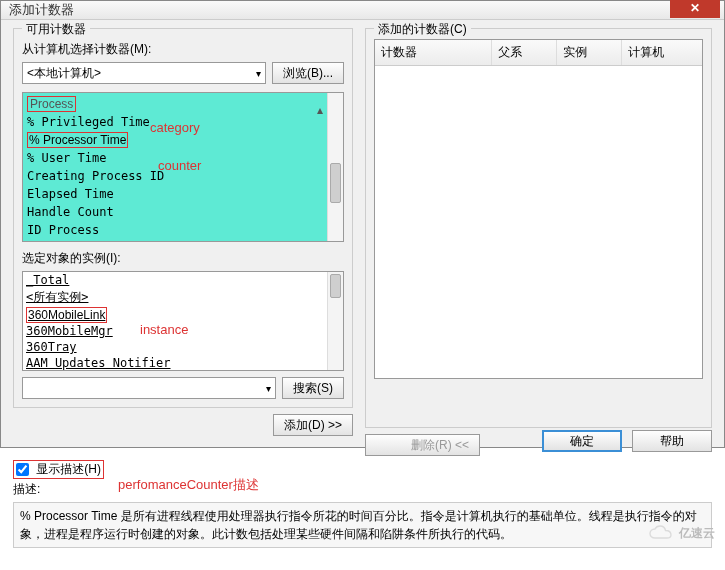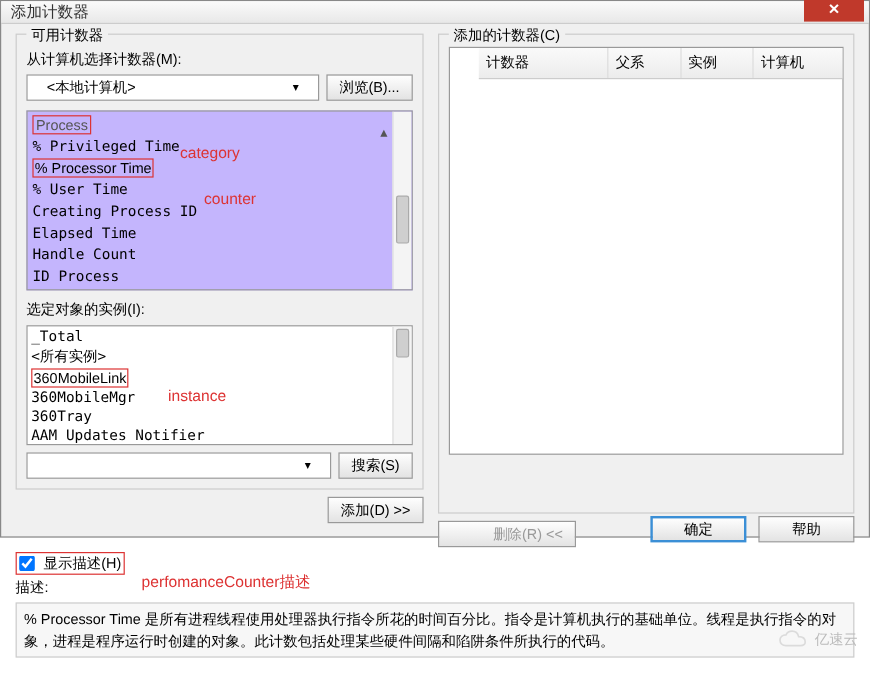--- a/index.html
+++ b/index.html
@@ -9,46 +9,46 @@
 .titlebar .title { color: #333; font-size: 13px; flex: 1; }
 .close-btn { width: 50px; height: 20px; background: #c0392b; color: #fff; display: flex; align-items: center; justify-content: center; border-top-left-radius: 0; border-top-right-radius: 0; margin-right: 4px; margin-top: -4px; font-weight: bold; font-size: 14px; }
 .body { flex: 1; padding: 8px 12px; display: flex; flex-direction: column; }
 .columns { display: flex; gap: 12px; }
 .left-col { flex: 0 0 340px; }
 .right-col { flex: 1; }
 .group { border: 1px solid #ccc; padding: 10px 8px 8px 8px; position: relative; margin-bottom: 6px; }
 .group-title { position: absolute; top: -8px; left: 8px; background: #f0f0f0; padding: 0 4px; font-size: 12px; }
 .field-label { margin: 2px 0 4px 0; }
 .combo-row { display: flex; align-items: center; gap: 6px; margin-bottom: 8px; }
-.combo { flex: 1; height: 22px; border: 1px solid #999; background: #fff; padding: 0 16px; display: flex; align-items: center; }
+.combo { flex: 1; height: 22px; border: 1px solid #999; background: #fff; padding: 0 4px; display: flex; align-items: center; }
 .combo .arrow { margin-left: auto; font-size: 10px; }
 .btn { height: 22px; border: 1px solid #999; background: linear-gradient(#fefefe,#e3e3e3); padding: 0 10px; display: inline-flex; align-items: center; justify-content: center; cursor: default; }
 .btn-wide { min-width: 80px; }
 .btn-primary { border: 2px solid #3b8fd6; }
-.listbox { border: 1px solid #999; background: #c4b5fd; height: 150px; overflow: hidden; position: relative; }
+.listbox { border: 1px solid #999; background: #5eead4; height: 150px; overflow: hidden; position: relative; }
 .listbox-inner { padding: 2px 2px; }
 .listbox .item { padding: 2px 2px; font-family: "SimSun", monospace; font-size: 12px; white-space: nowrap; }
 .listbox .category-item { color: #555; font-weight: normal; }
 .scrollbar { position: absolute; right: 0; top: 0; bottom: 0; width: 16px; background: #f4f4f4; border-left: 1px solid #ddd; }
 .thumb { position: absolute; left: 2px; right: 2px; background: #cfcfcf; border: 1px solid #aaa; border-radius: 2px; }
 .instances-list { border: 1px solid #999; background: #fff; height: 100px; overflow: hidden; position: relative; }
-.instances-list .item { padding: 1px 3px; font-family: "SimSun", monospace; font-size: 12px; }
+.instances-list .item { padding: 1px 3px; font-family: "SimSun", monospace; font-size: 12px; text-decoration: underline; }
 .search-row { display: flex; gap: 6px; margin-top: 6px; align-items: center; }
 .add-row { text-align: right; margin-top: 6px; }
-.added-table { border: 1px solid #999; background: #fff; height: 340px; position: relative; padding-left: 24px; }
+.added-table { border: 1px solid #999; background: #fff; height: 340px; position: relative; }
 .thead { display: flex; border-bottom: 1px solid #ccc; background: linear-gradient(#fafafa,#ececec); }
 .th { padding: 4px 6px; border-right: 1px solid #ddd; font-size: 12px; }
 .remove-row { text-align: left; margin-top: 6px; }
 .desc-area { margin-top: 4px; }
 .checkbox-row { display: flex; align-items: center; gap: 12px; }
 .checkbox-row input { margin-right: 4px; vertical-align: middle; }
 .desc-text { border: 1px solid #ccc; background: #f7f7f7; padding: 4px 6px; margin-top: 2px; font-size: 12px; line-height: 1.5; }
 .footer-btns { display: flex; justify-content: flex-end; gap: 10px; margin-top: -26px; padding-right: 0px; }
 .annot-label { position: absolute; color: #d33; font-size: 13px; pointer-events: none; }
-.watermark { position: absolute; right: 10px; bottom: 28px; color: #bbb; font-size: 15px; display: flex; align-items: center; gap: 4px; }
+.watermark { position: absolute; right: 10px; bottom: 28px; color: #bbb; font-size: 15px; display: flex; align-items: center; gap: 4px; font-weight: bold; }
 .watermark svg { opacity: 0.45; }
 .expand-arrow { position: absolute; right: 20px; top: 10px; font-family: sans-serif; color: #555; }
 </style>
 </head>
 <body>
 
 <div class="window">
   <div class="titlebar">
     <span class="title">添加计数器</span>
     <div class="close-btn">
@@ -146,21 +146,21 @@
           <button class="btn btn-wide">帮助</button>
         </div>
       </div>
       <div class="field-label">描述:</div>
       <div class="desc-text">% Processor Time 是所有进程线程使用处理器执行指令所花的时间百分比。指令是计算机执行的基础单位。线程是执行指令的对象，进程是程序运行时创建的对象。此计数包括处理某些硬件间隔和陷阱条件所执行的代码。</div>
     </div>
   </div>
 </div>
 
 <div class="annot-label" style="left:150px;top:120px;">category</div>
-<div class="annot-label" style="left:170px;top:158px;">counter</div>
+<div class="annot-label" style="left:158px;top:158px;">counter</div>
 <div class="annot-label" style="left:140px;top:322px;">instance</div>
 <div class="annot-label" style="left:118px;top:476px;">perfomanceCounter描述</div>
 
 <div class="watermark">
   <svg width="28" height="18" viewBox="0 0 28 18">
       <path d="M8 14c-3 0-5-2-5-4.5S5 5 8 5c1-2 3-3 5-3 3 0 5 2 5.5 4.5C22 6.5 24 8 24 11c0 2-2 3-4 3H8z" fill="none" stroke="#bbb" stroke-width="1.4"></path>
     </svg>
   <span>亿速云</span>
 </div>
 

